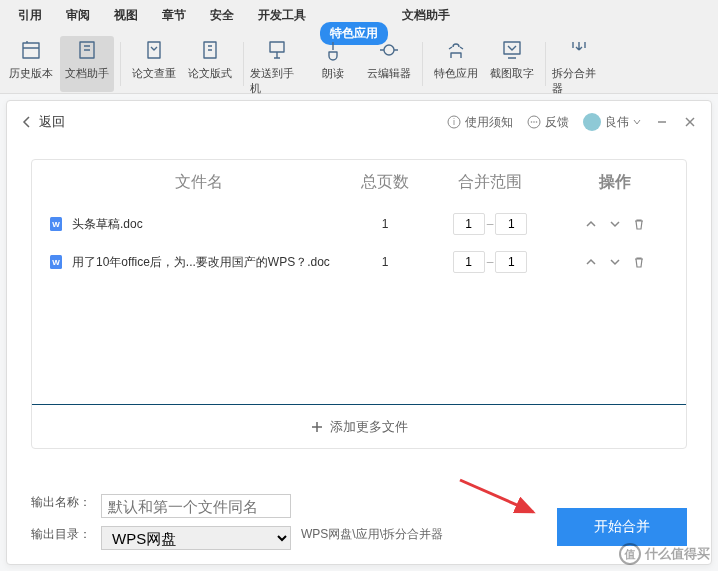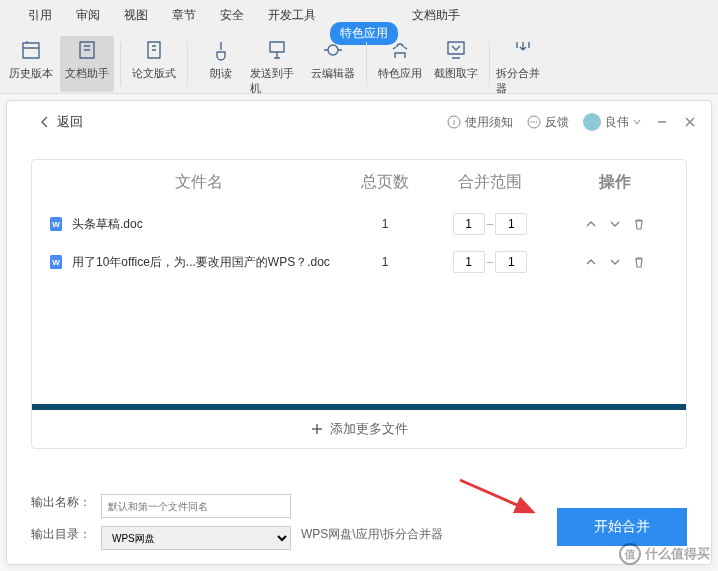--- a/index.html
+++ b/index.html
@@ -1,29 +1,29 @@
 <!DOCTYPE html>
 <html><head>
 <meta charset="utf-8">
 <style>
 * { margin: 0; padding: 0; box-sizing: border-box; font-family: "Microsoft YaHei", sans-serif; }
 body { width: 718px; height: 571px; background: #f5f6f7; overflow: hidden; position: relative; }
 
-.menubar { display: flex; align-items: center; height: 30px; padding: 0 18px; gap: 4px; background: #f0f0f0; }
+.menubar { display: flex; align-items: center; height: 30px; padding: 0 8px; gap: 4px; background: #f0f0f0; font-weight: bold; }
 .menubar-item { font-size: 12px; color: #333; padding: 3px 10px; cursor: pointer; }
 .menubar-item.active { background: #2d8cf0; color: #fff; border-radius: 10px; margin-top: 36px; }
 
 .ribbon { display: flex; align-items: flex-start; height: 64px; background: #f0f0f0; padding: 6px 4px 0; gap: 2px; border-bottom: 1px solid #ddd; }
 .ribbon-btn { display: flex; flex-direction: column; align-items: center; justify-content: flex-start; width: 54px; height: 56px; cursor: pointer; font-size: 11px; color: #444; padding-top: 2px; }
 .ribbon-btn.selected { background: #d8d8d8; border-radius: 3px; }
 .ribbon-btn .ric { width: 24px; height: 24px; margin-bottom: 4px; display: flex; align-items: center; justify-content: center; }
 .ribbon-sep { width: 1px; height: 44px; background: #ddd; margin: 6px 4px 0; }
 
 .panel { position: absolute; left: 6px; top: 100px; right: 6px; bottom: 6px; background: #fff; border: 1px solid #ddd; border-radius: 4px; box-shadow: 0 2px 6px rgba(0,0,0,0.05); }
-.panel-head { display: flex; align-items: center; height: 42px; padding: 0 14px; margin-left: 18px; }
+.panel-head { display: flex; align-items: center; height: 42px; padding: 0 14px; }
 .back { display: flex; align-items: center; gap: 6px; font-size: 13px; color: #333; cursor: pointer; }
 .head-right { margin-left: auto; display: flex; align-items: center; gap: 14px; font-size: 12px; color: #666; }
 .hlink { display: flex; align-items: center; gap: 4px; cursor: pointer; }
 .avatar { width: 18px; height: 18px; border-radius: 50%; background: #8ec9d6; display: inline-block; }
 .winbtn { width: 14px; height: 14px; cursor: pointer; color: #888; display: flex; align-items: center; justify-content: center; }
 
 .filebox { margin: 16px 24px 0; border: 1px solid #e4e4e4; border-radius: 4px; height: 290px; display: flex; flex-direction: column; }
 .filebox-head { display: flex; padding: 12px 16px; font-size: 16px; color: #888; }
 .col-name { flex: 1; text-align: center; }
 .col-pages { width: 70px; text-align: center; }
@@ -33,25 +33,25 @@
 .row { display: flex; align-items: center; padding: 8px 16px; font-size: 12px; color: #333; }
 .cell-name { flex: 1; display: flex; align-items: center; gap: 8px; }
 .doc-icon { width: 16px; height: 16px; }
 .cell-pages { width: 70px; text-align: center; }
 .cell-range { width: 140px; display: flex; align-items: center; justify-content: center; gap: 2px; }
 .rng { width: 32px; height: 22px; border: 1px solid #ddd; border-radius: 2px; text-align: center; font-size: 12px; }
 .dash { color: #aaa; }
 .cell-ops { width: 110px; display: flex; align-items: center; justify-content: center; gap: 12px; color: #888; }
 .opbtn { cursor: pointer; }
 
-.addmore { margin-top: auto; border-top: 6px solid #0c4a6e; height: 44px; display: flex; align-items: center; justify-content: center; gap: 6px; font-size: 13px; color: #666; cursor: pointer; }
+.addmore { margin-top: auto; border-top: 1px solid #0c4a6e; height: 44px; display: flex; align-items: center; justify-content: center; gap: 6px; font-size: 13px; color: #666; cursor: pointer; }
 
 .outputs { position: absolute; left: 24px; bottom: 14px; right: 24px; }
 .outrow { display: flex; align-items: flex-start; gap: 10px; font-size: 12px; color: #555; margin-top: 8px; }
-.outrow input, .outrow select { height: 24px; border: 1px solid #ccc; padding: 0 6px; font-size: 10px; }
+.outrow input, .outrow select { height: 24px; border: 1px solid #ccc; padding: 0 6px; font-size: 15px; }
 .outname { width: 190px; }
 .outdir { width: 190px; }
 .pathlabel { color: #666; }
 
 .startbtn { position: absolute; right: 24px; bottom: 18px; width: 130px; height: 38px; background: #2d8cf0; color: #fff; border: none; font-size: 14px; cursor: pointer; }
 
 .arrow { position: absolute; left: 448px; bottom: 42px; pointer-events: none; }
 
 .watermark { position: absolute; right: 8px; bottom: 6px; font-size: 13px; color: rgba(0,0,0,0.35); display: flex; align-items: center; gap: 4px; font-weight: bold; pointer-events: none; }
 .wm-badge { width: 22px; height: 22px; border: 2px solid rgba(0,0,0,0.35); border-radius: 50%; display: flex; align-items: center; justify-content: center; font-size: 11px; }
@@ -86,41 +86,49 @@
         <svg width="24" height="24" viewBox="0 0 24 24">
           <path d="M5 4h14v16H5z M9 8h6 M9 12h6" stroke="#4a6a8a" stroke-width="1.4" fill="none" stroke-linejoin="round"></path>
         </svg>
       </div>
       <span>文档助手</span>
     </div>
     <div class="ribbon-sep"></div>
     <div class="ribbon-btn">
       <div class="ric">
         <svg width="24" height="24" viewBox="0 0 24 24">
+          <path d="M6 4h12v16H6z M9 9l3 3 3-3" stroke="#4a6a8a" stroke-width="1.4" fill="none" stroke-linejoin="round"></path>
+        </svg>
+      </div>
+      <span>论文查重</span>
+    </div>
+    <div class="ribbon-btn">
+      <div class="ric">
+        <svg width="24" height="24" viewBox="0 0 24 24">
           <path d="M6 4h12v16H6z M10 8h4 M10 12h4" stroke="#4a6a8a" stroke-width="1.4" fill="none" stroke-linejoin="round"></path>
         </svg>
       </div>
       <span>论文版式</span>
     </div>
     <div class="ribbon-sep"></div>
     <div class="ribbon-btn">
       <div class="ric">
         <svg width="24" height="24" viewBox="0 0 24 24">
+          <path d="M5 4h14v10H5z M12 14v6 M9 20h6" stroke="#4a6a8a" stroke-width="1.4" fill="none" stroke-linejoin="round"></path>
+        </svg>
+      </div>
+      <span>发送到手机</span>
+    </div>
+    <div class="ribbon-btn">
+      <div class="ric">
+        <svg width="24" height="24" viewBox="0 0 24 24">
           <path d="M12 4v8 M8 18a4 4 0 008 0v-4H8z" stroke="#4a6a8a" stroke-width="1.4" fill="none" stroke-linejoin="round"></path>
         </svg>
       </div>
       <span>朗读</span>
-    </div>
-    <div class="ribbon-btn">
-      <div class="ric">
-        <svg width="24" height="24" viewBox="0 0 24 24">
-          <path d="M5 4h14v10H5z M12 14v6 M9 20h6" stroke="#4a6a8a" stroke-width="1.4" fill="none" stroke-linejoin="round"></path>
-        </svg>
-      </div>
-      <span>发送到手机</span>
     </div>
     <div class="ribbon-btn">
       <div class="ric">
         <svg width="24" height="24" viewBox="0 0 24 24">
           <path d="M7 12a5 5 0 1110 0 5 5 0 01-10 0z M3 12h4 M17 12h4" stroke="#4a6a8a" stroke-width="1.4" fill="none" stroke-linejoin="round"></path>
         </svg>
       </div>
       <span>云编辑器</span>
     </div>
     <div class="ribbon-sep"></div>

